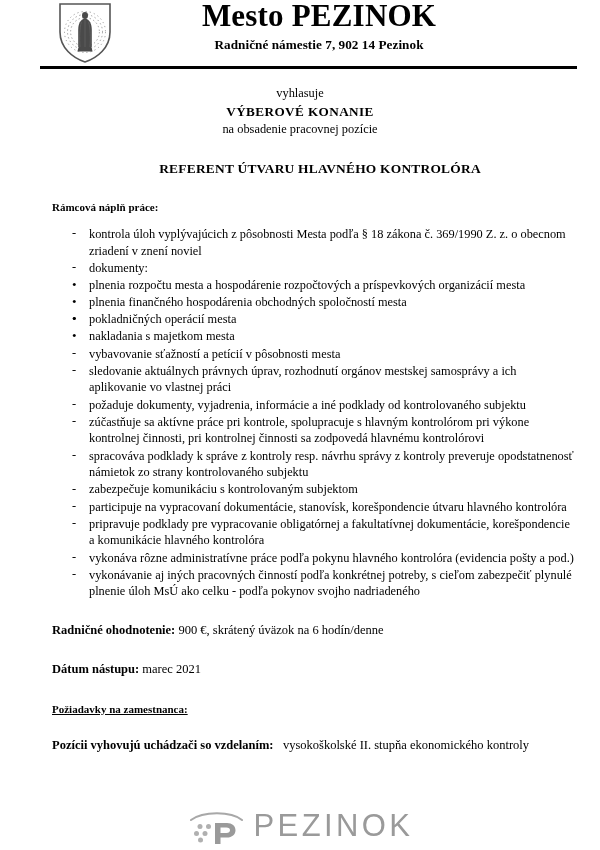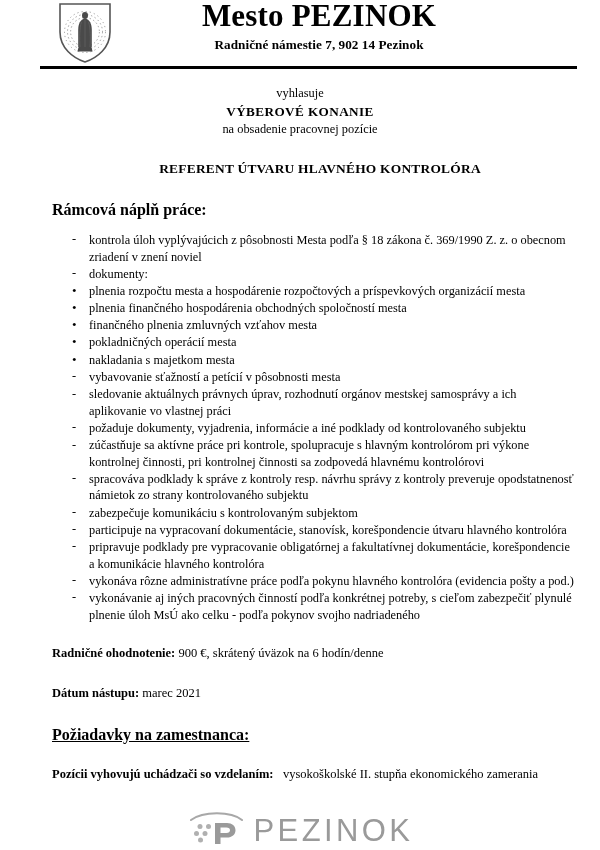--- a/index.html
+++ b/index.html
@@ -72,21 +72,21 @@
     letter-spacing: 0.25px;
     margin-top: 22px;
     padding-left: 40px;
   }
 
   
   .content {
     padding: 0 24px 0 52px;
   }
   .section-head {
-    font-size: 16px;
+    font-size: 11px;
     font-weight: bold;
     margin-top: 24px;
   }
   .section-head.underlined { text-decoration: underline; }
 
   ul.duties {
     list-style: none;
     margin: 13px 0 0 0;
     padding: 0;
   }
@@ -118,21 +118,21 @@
     text-align-last: left;
   }
 
   
   .footer-logo {
     position: absolute;
     left: 0;
     right: 0;
     bottom: 4px;
     display: flex;
-    align-items: flex-end;
+    align-items: flex-start;
     justify-content: center;
     gap: 9px;
   }
   .footer-logo .mark { display: block; }
   .footer-logo .wordmark {
     font-family: "Liberation Sans", "DejaVu Sans", sans-serif;
     font-size: 31px;
     letter-spacing: 3.4px;
     color: #9a9a9a;
     line-height: 1;
@@ -182,21 +182,21 @@
 
 <div class="content">
 
   <div class="section-head">Rámcová náplň práce:</div>
 
   <ul class="duties">
     <li class="dash"><span class="marker">-</span><span>kontrola úloh vyplývajúcich z pôsobnosti Mesta podľa § 18 zákona č. 369/1990 Z. z. o obecnom zriadení v znení noviel</span></li>
     <li class="dash"><span class="marker">-</span><span>dokumenty:</span></li>
     <li class="disc"><span class="marker">•</span><span>plnenia rozpočtu mesta a hospodárenie rozpočtových a príspevkových organizácií mesta</span></li>
     <li class="disc"><span class="marker">•</span><span>plnenia finančného hospodárenia obchodných spoločností mesta</span></li>
-    <li class="disc"><span class="marker">•</span><span>finančného plnenia zmluvných vzťahov mesta</span></li>
+    <li class="disc"><span class="marker">•</span></li>
     <li class="disc"><span class="marker">•</span><span>pokladničných operácií mesta</span></li>
     <li class="disc"><span class="marker">•</span><span>nakladania s majetkom mesta</span></li>
     <li class="dash"><span class="marker">-</span><span>vybavovanie sťažností a petícií v pôsobnosti mesta</span></li>
     <li class="dash"><span class="marker">-</span><span>sledovanie aktuálnych právnych úprav, rozhodnutí orgánov mestskej samosprávy a ich aplikovanie vo vlastnej práci</span></li>
     <li class="dash"><span class="marker">-</span><span>požaduje dokumenty, vyjadrenia, informácie a iné podklady od kontrolovaného subjektu</span></li>
     <li class="dash"><span class="marker">-</span><span>zúčastňuje sa aktívne práce pri kontrole, spolupracuje s hlavným kontrolórom pri výkone kontrolnej činnosti, pri kontrolnej činnosti sa zodpovedá hlavnému kontrolórovi</span></li>
     <li class="dash"><span class="marker">-</span><span>spracováva podklady k správe z kontroly resp. návrhu správy z kontroly preveruje opodstatnenosť námietok zo strany kontrolovaného subjektu</span></li>
     <li class="dash"><span class="marker">-</span><span>zabezpečuje komunikáciu s kontrolovaným subjektom</span></li>
     <li class="dash"><span class="marker">-</span><span>participuje na vypracovaní dokumentácie, stanovísk, korešpondencie útvaru hlavného kontrolóra</span></li>
     <li class="dash"><span class="marker">-</span><span>pripravuje podklady pre vypracovanie obligatórnej a fakultatívnej dokumentácie, korešpondencie a komunikácie hlavného kontrolóra</span></li>
@@ -211,21 +211,21 @@
 
   <div class="para">
     <b>Dátum nástupu:</b>
     <span>marec 2021</span>
   </div>
 
   <div class="section-head underlined">Požiadavky na zamestnanca:</div>
 
   <div class="para justify">
     <b>Pozícii vyhovujú uchádzači so vzdelaním:</b>
-    <span>&nbsp;&nbsp;</span><span>vysokoškolské II. stupňa ekonomického zamerania</span>
+    <span>&nbsp;&nbsp;</span><span>vysokoškolské II. stupňa ekonomického kontroly</span>
   </div>
 </div>
 
 <div class="footer-logo">
   <svg class="mark" width="58" height="36" viewBox="0 0 58 36" aria-hidden="true">
     <path d="M4 10 C16 1 44 1 55 10" fill="none" stroke="#a8a8a8" stroke-width="2.1" stroke-linecap="round"></path>
     <g fill="#b0b0b0">
       <circle cx="13" cy="16.5" r="2.5"></circle>
       <circle cx="21.5" cy="16.5" r="2.5"></circle>
       <circle cx="9.5" cy="23.5" r="2.5"></circle>

